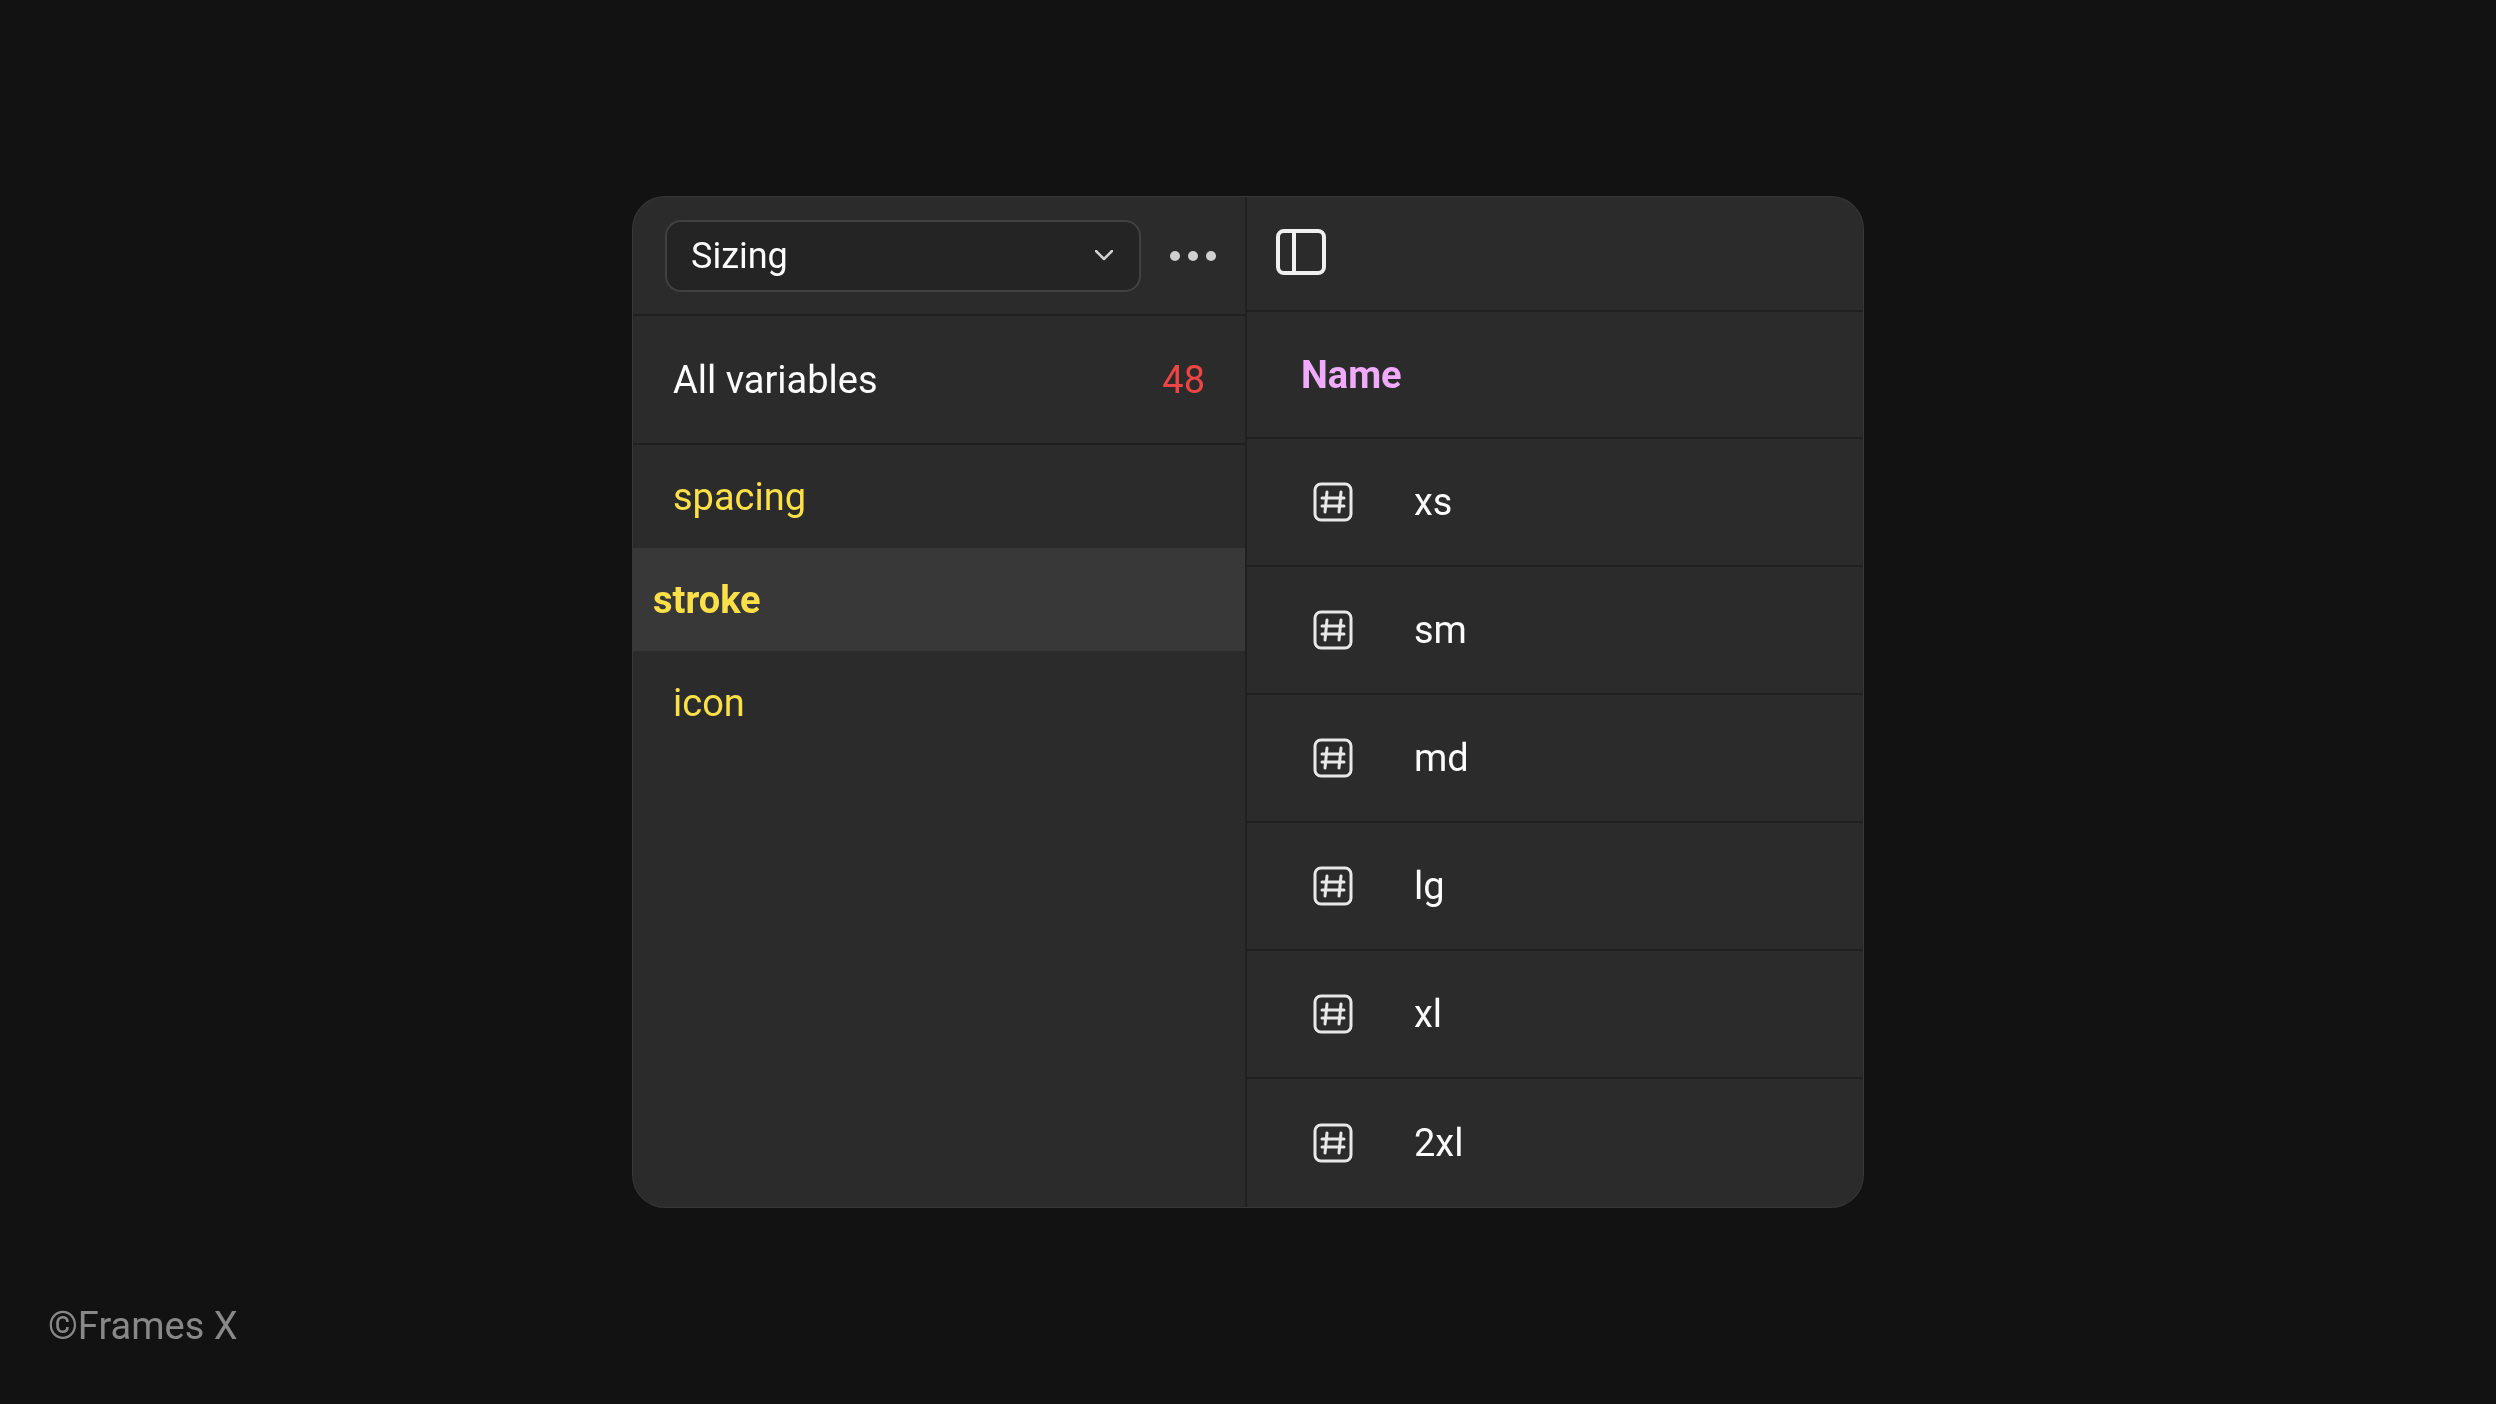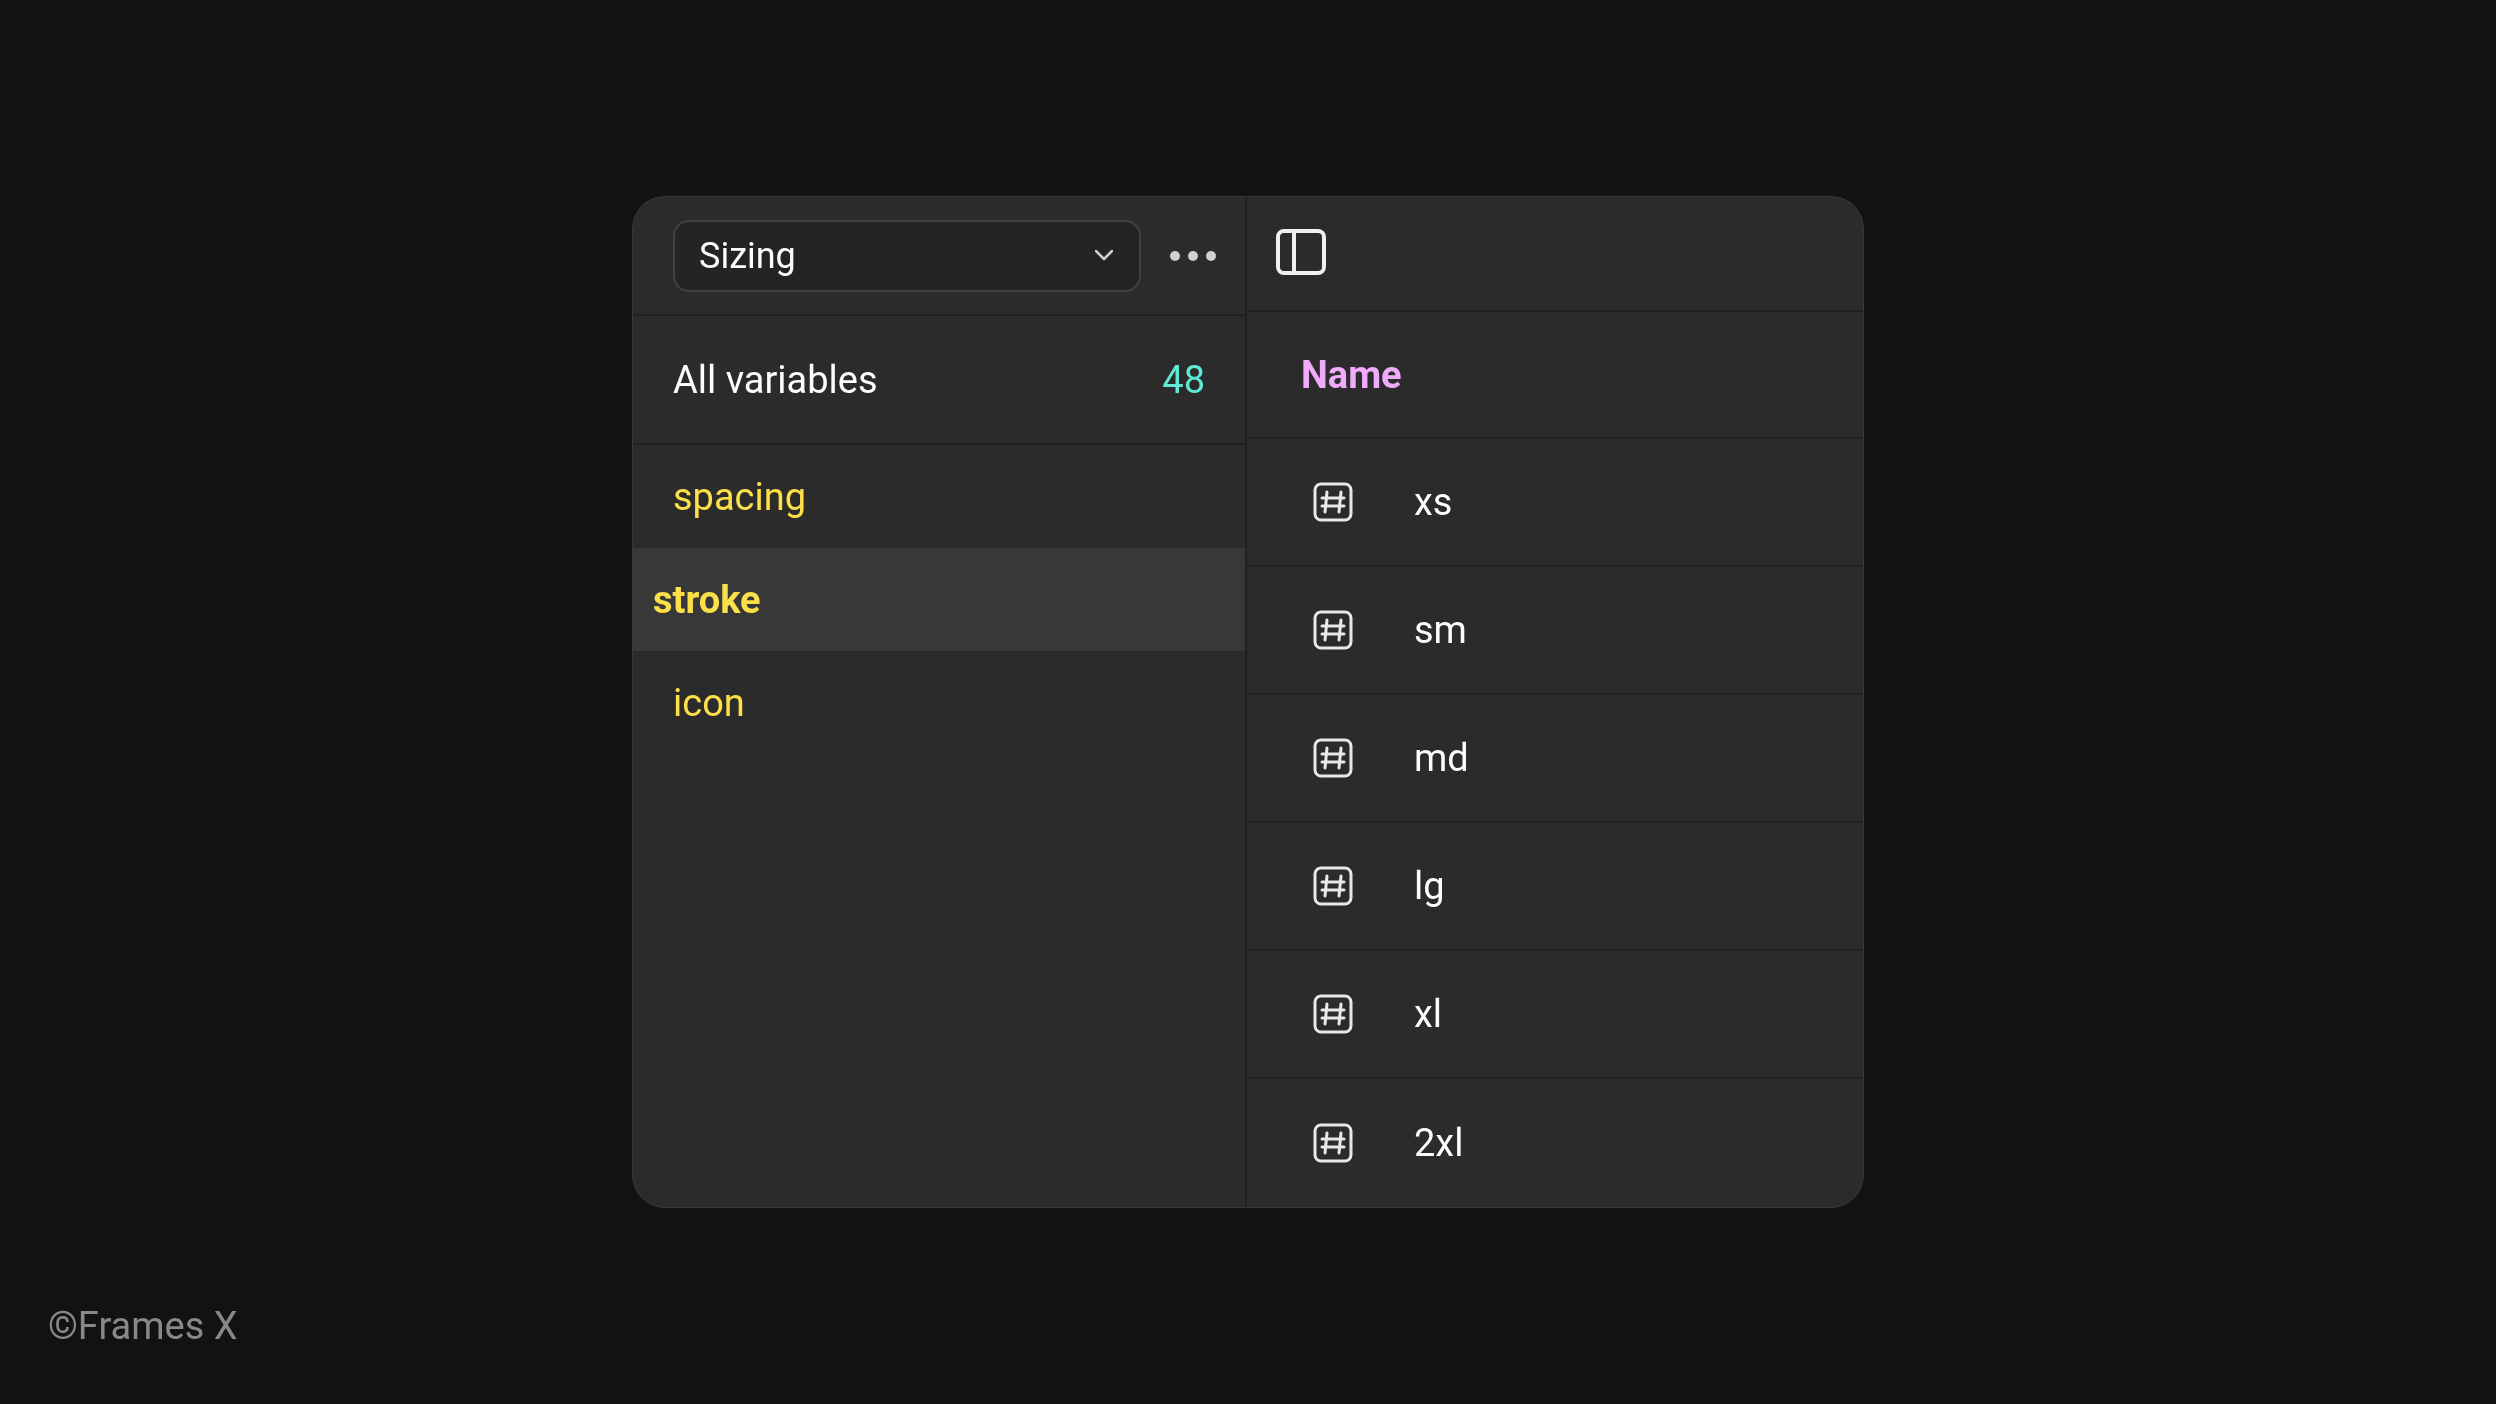--- a/index.html
+++ b/index.html
@@ -30,21 +30,21 @@
     .left {
       width: 614px;
       display: flex;
       flex-direction: column;
       border-right: 2px solid #202020;
     }
     .left-header {
       height: 119px;
       display: flex;
       align-items: center;
-      padding: 0 24px 0 40px;
+      padding: 0 24px 0 32px;
       gap: 24px;
       border-bottom: 2px solid #202020;
     }
     .dropdown {
       flex: 1;
       height: 72px;
       background: #242424;
       border: 2px solid #414141;
       border-radius: 16px;
       display: flex;
@@ -93,21 +93,21 @@
       border-bottom: 2px solid #202020;
       cursor: pointer;
       text-align: center;
     }
     .all-vars-label {
       color: #fcfcfc;
       font-size: 38px;
       font-weight: 400;
     }
     .all-vars-count {
-      color: #5eead4;
+      color: #ef4444;
       font-size: 38px;
     }
     .group-item {
       height: 103px;
       display: flex;
       align-items: center;
       padding: 0 40px;
       color: #fde047;
       font-size: 38px;
       cursor: pointer;

